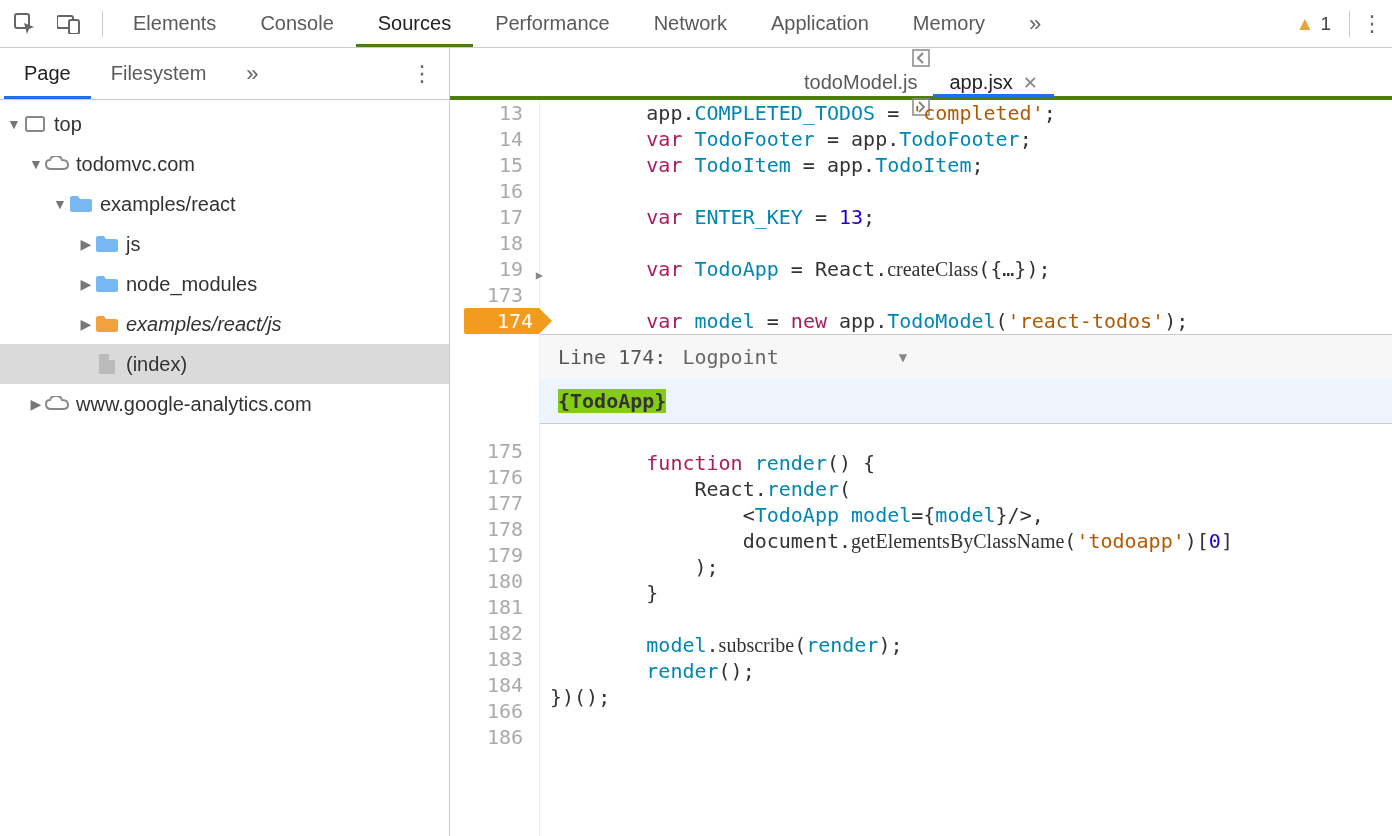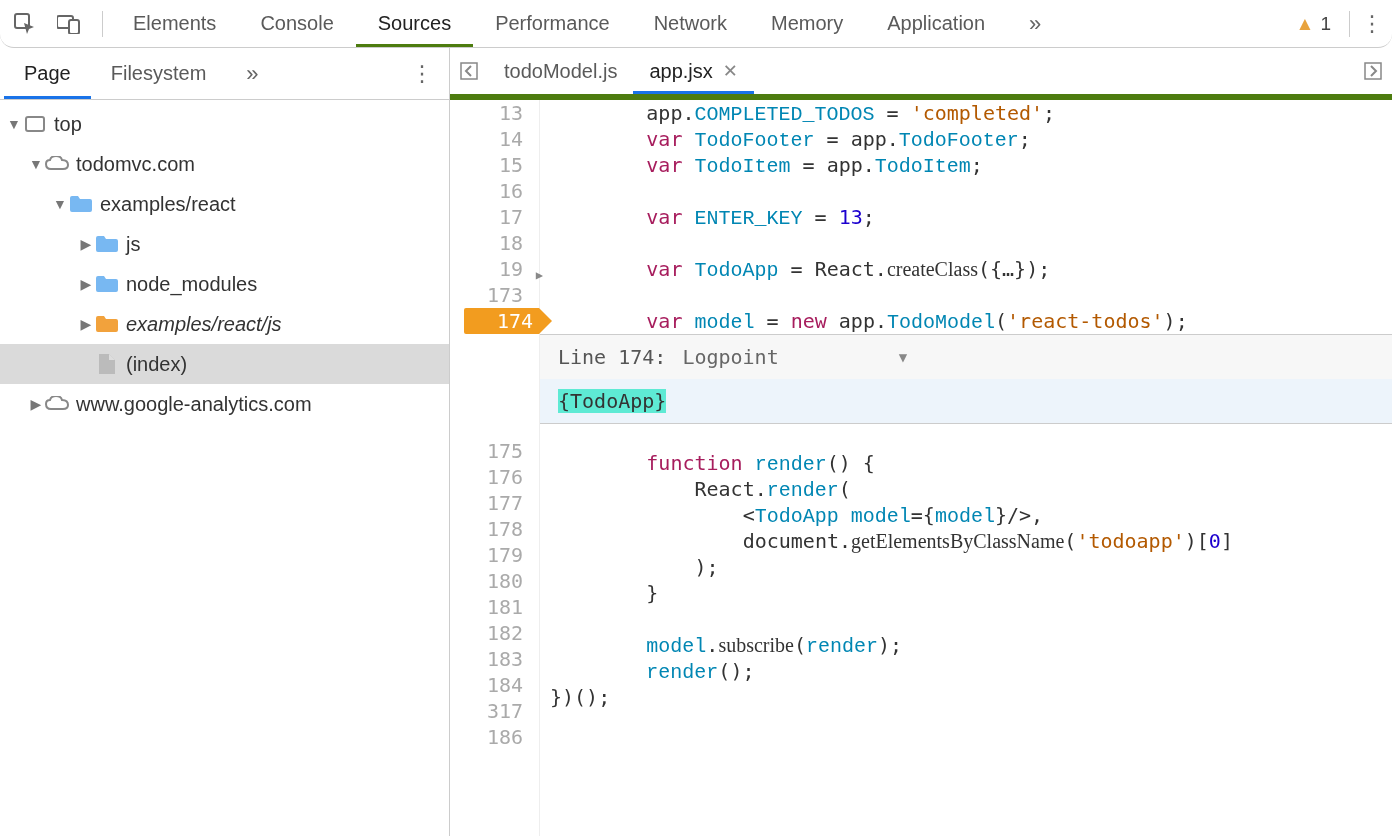--- a/index.html
+++ b/index.html
@@ -11,21 +11,20 @@
   background: #fff;
   overflow: hidden;
   color: #333;
 }
 .toolbar {
   height: 48px;
   border-bottom: 1px solid #ccc;
   display: flex;
   align-items: center;
   padding: 0 6px;
-  border-radius: 14px;
 }
 .toolbar .tb-icon {
   width: 38px; height: 38px;
   display: flex; align-items: center; justify-content: center;
   margin-right: 6px;
 }
 .tb-tabs { display: flex; align-items: center; height: 100%; }
 .tb-tab {
   padding: 0 22px;
   height: 100%;
@@ -96,22 +95,22 @@
 }
 .tree-row.selected { background: #dadada; }
 .tw { display: inline-block; width: 16px; text-align: center; color: #777; font-size: 14px; }
 .ic { display: inline-flex; width: 26px; height: 22px; align-items: center; justify-content: center; margin-right: 6px; }
 .file-gray svg { fill:#bbb; }
 .italic { font-style: italic; }
 
 .editor { flex: 1; display: flex; flex-direction: column; }
 .ed-header {
   height: 52px;
-  border-bottom: 6px solid #4d7c0f;
-  display: flex; align-items: center;
+  border-bottom: 4px solid #4d7c0f;
+  display: flex; align-items: center; flex-direction: column;
 }
 .ed-nav { width: 38px; height: 38px; display:flex; align-items:center; justify-content:center; }
 .file-tab {
   padding: 0 16px;
   height: 100%;
   display: flex; align-items: center;
   font-size: 20px;
   color: #5a5a5a;
 }
 .file-tab.active {
@@ -151,21 +150,21 @@
   right: -13px; top: 0;
   width: 0; height: 0;
   border-top: 13px solid transparent;
   border-bottom: 13px solid transparent;
   border-left: 13px solid #f29c1f;
 }
 .code { flex: 1; }
 .cline { height: 26px; line-height: 26px; white-space: pre; padding-left: 10px; }
 
 .kw { color: #a71d5d; margin-top: 44px; }
-.def { color: #0086b3; font-family: Liberation Mono, monospace; }
+.def { color: #0086b3; }
 .str { color: #b35900; }
 .num { color: #1c00cf; }
 .fn { color: #333; font-family: Liberation Serif, serif; }
 
 .inline-panel {
   background: #f7f7f7;
   border-top: 1px solid #ccc;
   border-bottom: 1px solid #ccc;
 }
 .ip-head {
@@ -177,21 +176,21 @@
 }
 .ip-head .lbl { margin-right: 10px; }
 .ip-head .sel { color: #666; margin-left: 6px; display: flex; align-items: center; }
 .ip-head .chev { margin-left: 120px; color: #888; font-size: 14px; }
 .ip-body {
   background: #edf4fb;
   padding: 10px 18px;
   font-family: Menlo, Consolas, monospace;
   font-size: 20px;
 }
-.sel-text { background: #5eead4; }
+.sel-text { background: #84cc16; font-weight: bold; }
 
 svg { display: block; }
 </style>
 </head>
 <body>
 
 <div class="toolbar">
   <div class="tb-icon">
     <svg width="22" height="22" viewBox="0 0 22 22">
         <rect x="1" y="1" width="14" height="14" rx="2" fill="none" stroke="#666" stroke-width="2"></rect>
@@ -204,22 +203,22 @@
         <rect x="12" y="6" width="10" height="14" rx="2" fill="#fff" stroke="#666" stroke-width="2"></rect>
       </svg>
   </div>
   <div class="sep-v"></div>
   <div class="tb-tabs" id="tb-tabs">
       <div class="tb-tab">Elements</div>
       <div class="tb-tab">Console</div>
       <div class="tb-tab active">Sources</div>
       <div class="tb-tab">Performance</div>
       <div class="tb-tab">Network</div>
+      <div class="tb-tab">Application</div>
       <div class="tb-tab">Memory</div>
-      <div class="tb-tab">Application</div>
     </div>
   <div class="tb-tab" style="font-size:22px;color:#666;">»</div>
   <div class="right">
     <div class="warn-badge">
       <span class="warn-tri">▲</span>
       <span>1</span>
     </div>
     <div class="sep-v"></div>
     <div class="kebab">⋮</div>
   </div>
@@ -353,21 +352,21 @@
           <div class="gline">175</div>
           <div class="gline">176</div>
           <div class="gline">177</div>
           <div class="gline">178</div>
           <div class="gline">179</div>
           <div class="gline">180</div>
           <div class="gline">181</div>
           <div class="gline">182</div>
           <div class="gline">183</div>
           <div class="gline">184</div>
-          <div class="gline">317</div>
+          <div class="gline">166</div>
           <div class="gline">186</div>
         </div>
       <div class="code" id="code">
           <div class="cline">        app.<span class="def">COMPLETED_TODOS</span> = <span class="str">'completed'</span>;</div>
           <div class="cline">        <span class="kw">var</span> <span class="def">TodoFooter</span> = app.<span class="def">TodoFooter</span>;</div>
           <div class="cline">        <span class="kw">var</span> <span class="def">TodoItem</span> = app.<span class="def">TodoItem</span>;</div>
           <div class="cline"></div>
           <div class="cline">        <span class="kw">var</span> <span class="def">ENTER_KEY</span> = <span class="num">13</span>;</div>
           <div class="cline"></div>
           <div class="cline">        <span class="kw">var</span> <span class="def">TodoApp</span> = React.<span class="fn">createClass</span>({…});</div>

